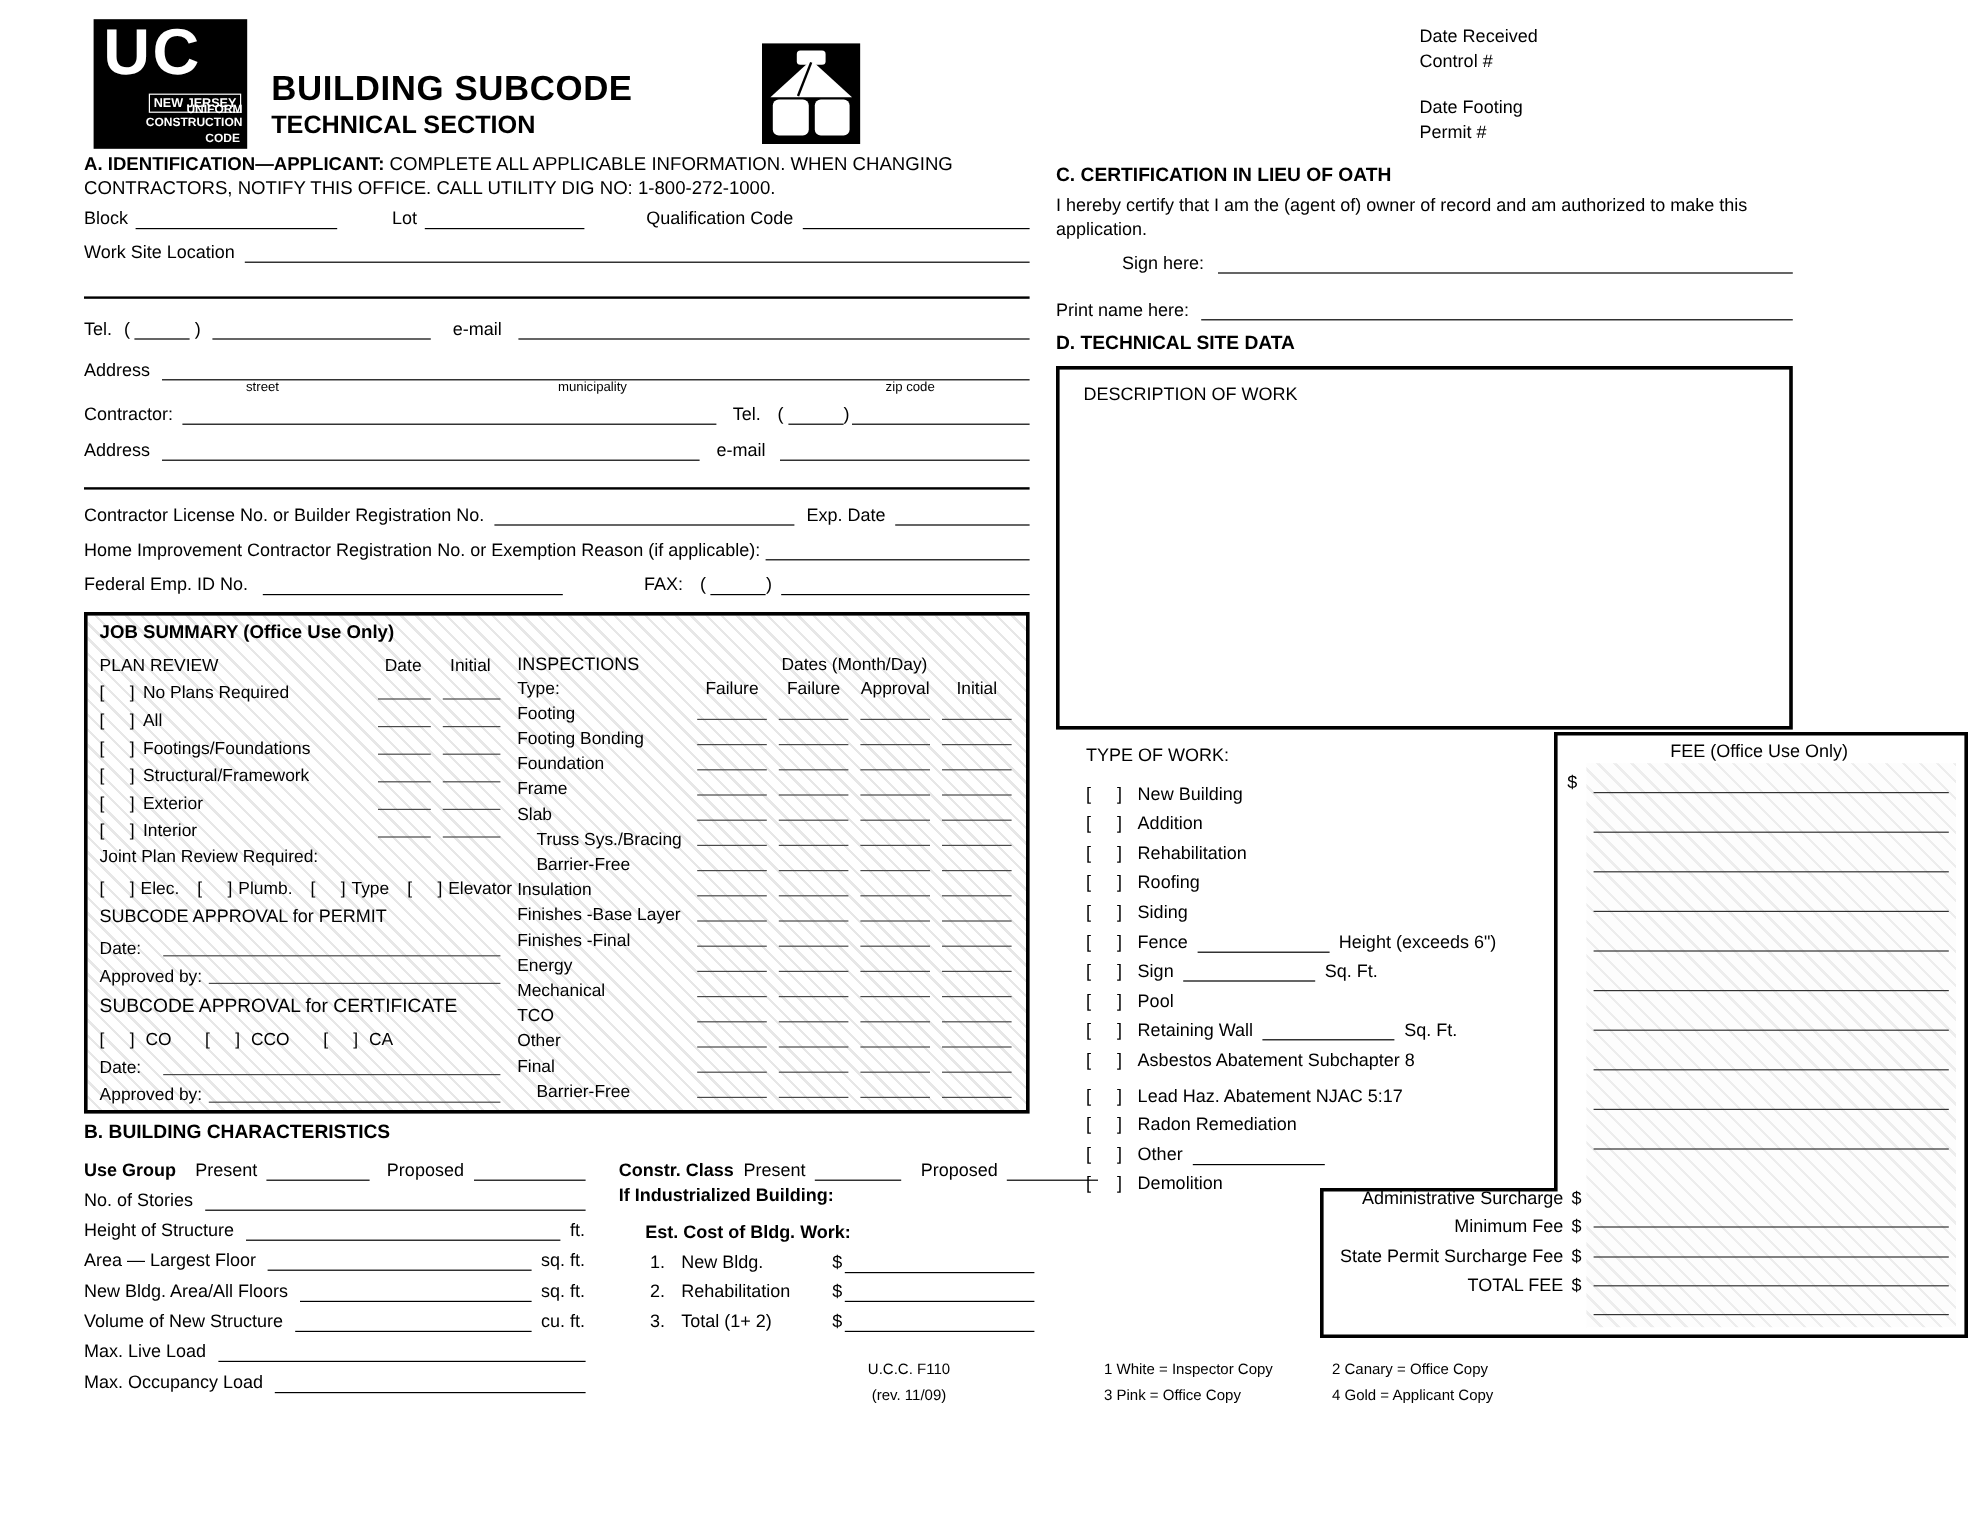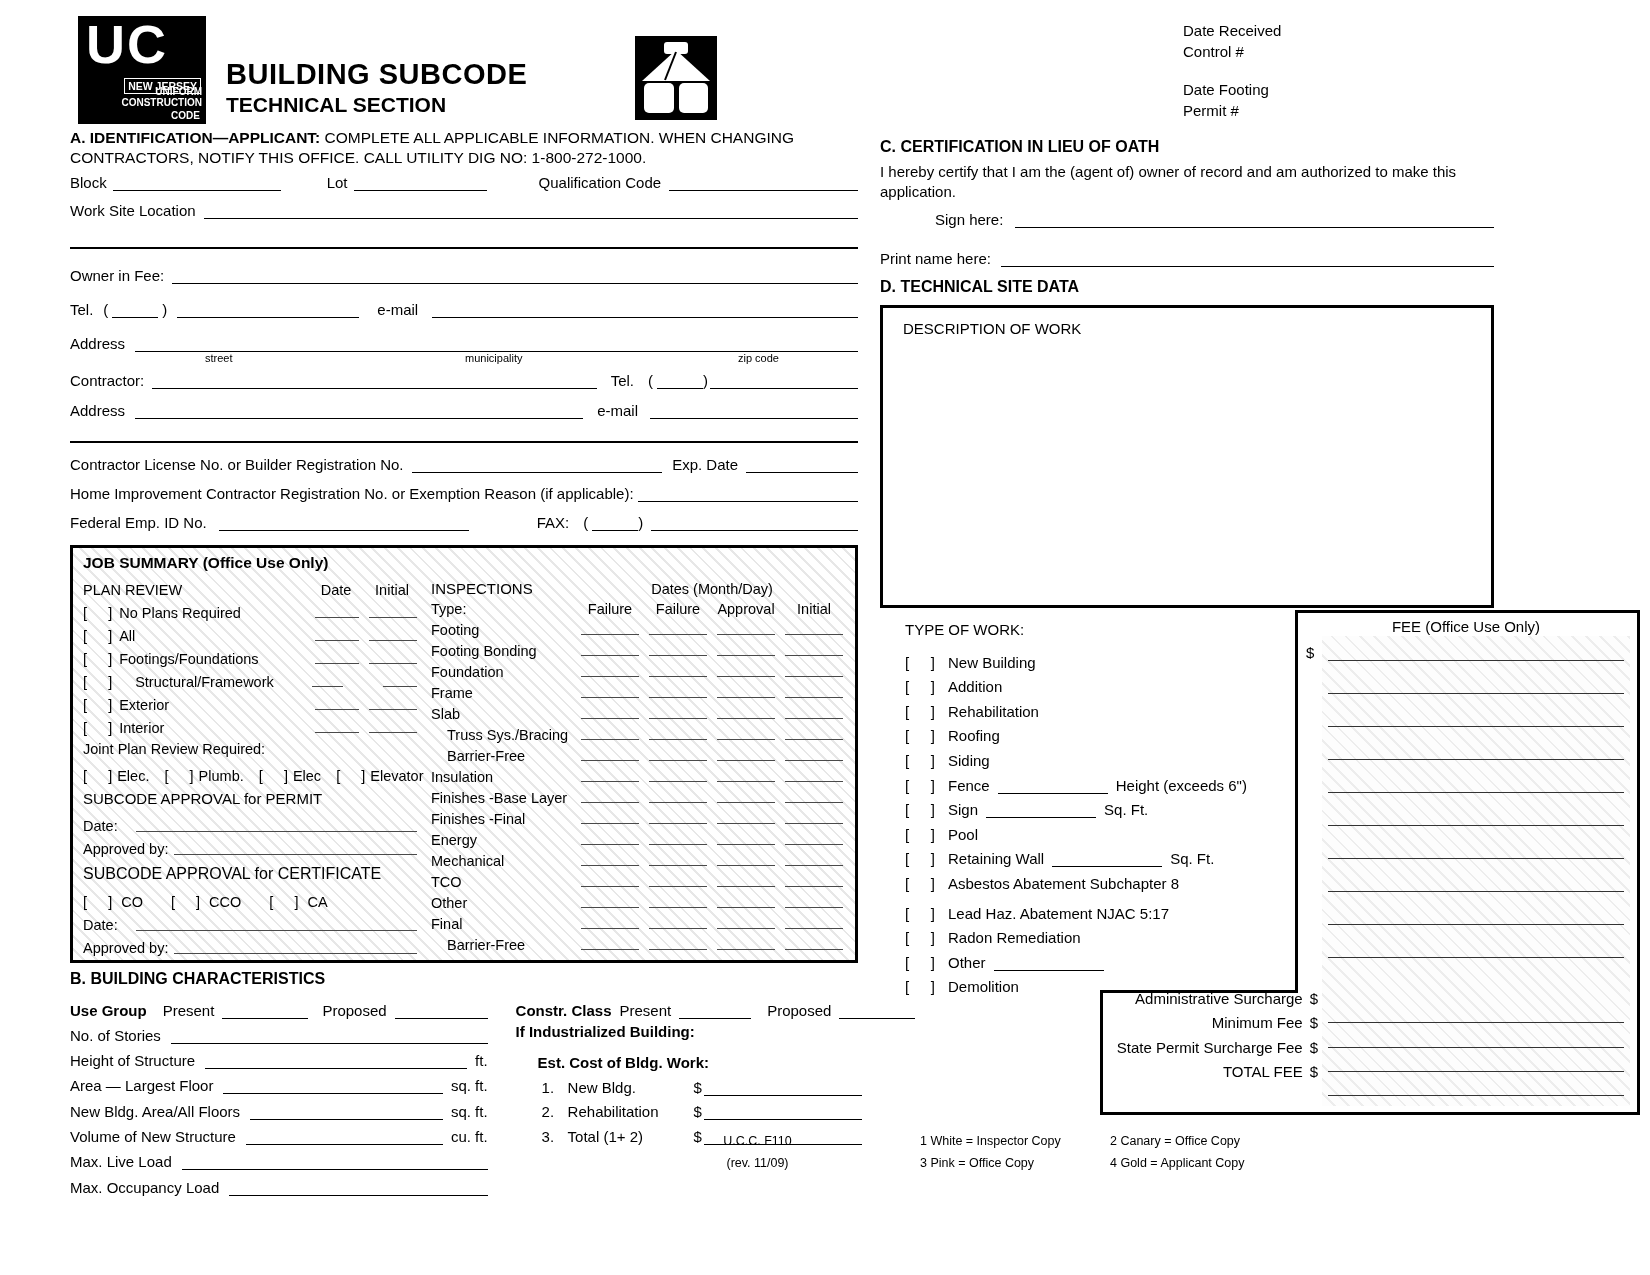--- a/index.html
+++ b/index.html
@@ -72,24 +72,20 @@
       <span class="ln grow" style="margin-left:8px;"></span>
     </div>
 
     <div class="row" style="margin-top:11px;">
       <span>Work Site Location</span>
       <span class="ln grow" style="margin-left:8px;"></span>
     </div>
 
     <div style="margin-top:28px;border-bottom:2px solid #000;"></div>
 
-    <div class="row" style="margin-top:18px;">
-      <span>Owner in Fee:</span>
-      <span class="ln grow" style="margin-left:8px;"></span>
-    </div>
 
     <div class="row" style="margin-top:17px;">
       <span>Tel.</span>
       <span style="margin-left:10px;">(</span>
       <span class="ln" style="width:46px;margin-left:4px;"></span>
       <span style="margin-left:4px;">)</span>
       <span class="ln" style="width:182px;margin-left:10px;"></span>
       <span style="margin-left:18px;">e-mail</span>
       <span class="ln grow" style="margin-left:14px;"></span>
     </div>
@@ -176,21 +172,21 @@
               <span class="mln" style="width:48px;margin-bottom:3px;"></span>
             </div>
               <div class="jsrow" style="font-size:14.5px;">
               <span class="cb"></span>
               <span style="margin-left:6px;">Footings/Foundations</span>
               <span class="grow"></span>
               <span class="mln" style="width:44px;margin-bottom:3px;"></span>
               <span style="width:10px;"></span>
               <span class="mln" style="width:48px;margin-bottom:3px;"></span>
             </div>
-              <div class="jsrow" style="font-size:14.5px;gap:16px;">
+              <div class="jsrow" style="font-size:14.5px;">
               <span class="cb"></span>
               <span style="margin-left:6px;">Structural/Framework</span>
               <span class="grow"></span>
               <span class="mln" style="width:44px;margin-bottom:3px;"></span>
               <span style="width:10px;"></span>
               <span class="mln" style="width:48px;margin-bottom:3px;"></span>
             </div>
               <div class="jsrow" style="font-size:14.5px;">
               <span class="cb"></span>
               <span style="margin-left:6px;">Exterior</span>
@@ -206,21 +202,21 @@
               <span class="mln" style="width:44px;margin-bottom:3px;"></span>
               <span style="width:10px;"></span>
               <span class="mln" style="width:48px;margin-bottom:3px;"></span>
             </div>
             </div>
           <div style="height:25px;display:flex;align-items:center;font-size:14.5px;">Joint Plan Review Required:</div>
           <div class="row" style="height:23px;font-size:14.5px;">
 
           <span style="margin-right:15px;"><span class="cb"></span><span style="margin-left:4px;">Elec.</span></span>
               <span style="margin-right:15px;"><span class="cb"></span><span style="margin-left:4px;">Plumb.</span></span>
-              <span style="margin-right:15px;"><span class="cb"></span><span style="margin-left:4px;">Elec</span></span>
+              <span style="margin-right:15px;"><span class="cb"></span><span style="margin-left:4px;">Type</span></span>
               <span style="margin-right:15px;"><span class="cb"></span><span style="margin-left:4px;">Elevator</span></span>
             </div>
           <div style="height:25px;display:flex;align-items:center;font-size:15px;margin-top:2px;">SUBCODE APPROVAL for PERMIT</div>
           <div class="jsrow" style="font-size:14.5px;">
             <span>Date:</span>
             <span class="mln grow" style="margin-left:18px;margin-bottom:2px;"></span>
           </div>
           <div class="jsrow" style="font-size:14.5px;">
             <span>Approved by:</span>
             <span class="mln grow" style="margin-left:6px;margin-bottom:2px;"></span>

